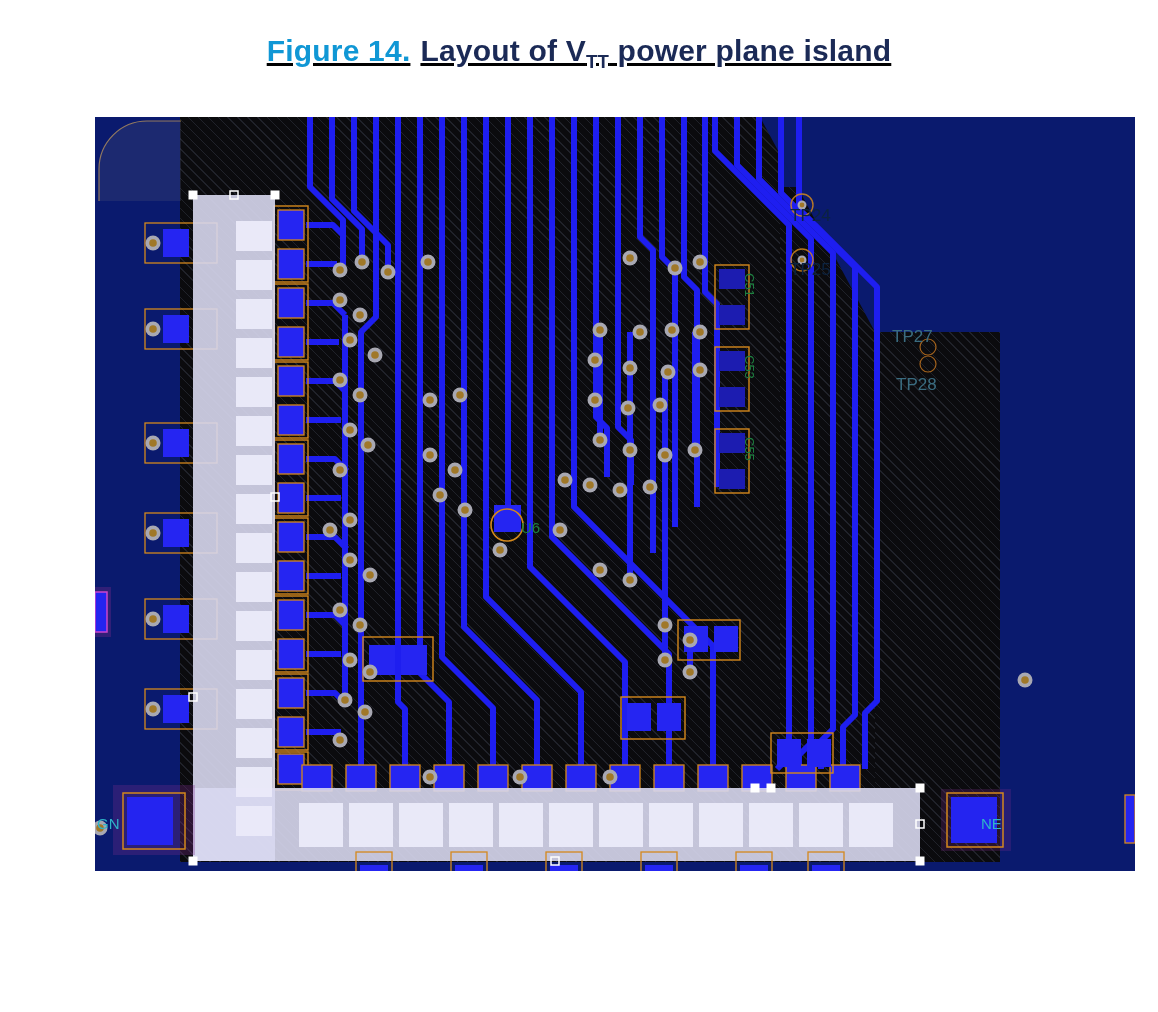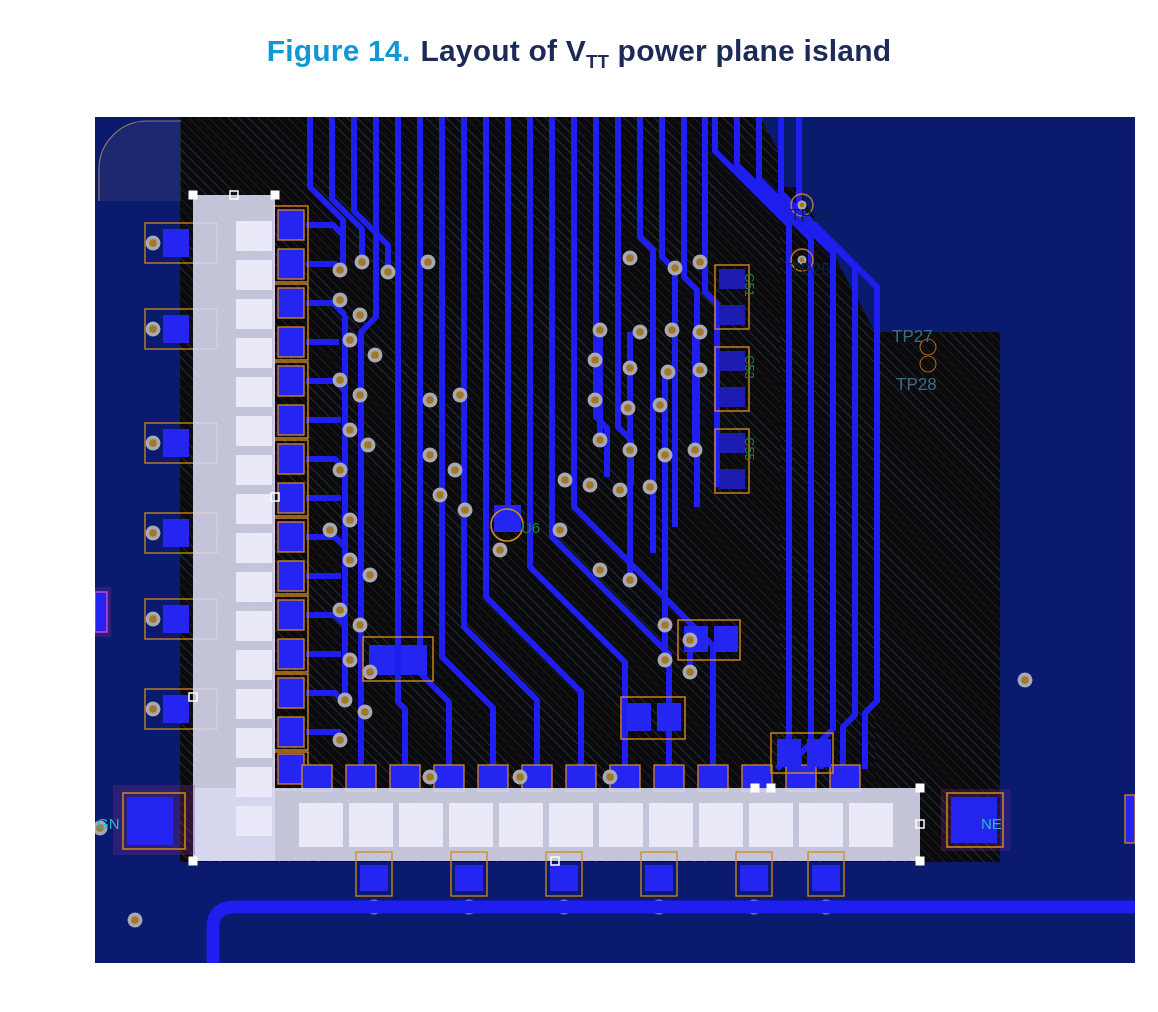--- a/index.html
+++ b/index.html
@@ -1,21 +1,21 @@
 <!DOCTYPE html>
 <html><head>
 <meta charset="utf-8">
 <style>
   html,body{margin:0;padding:0;background:#ffffff;font-family:"Liberation Sans",sans-serif;}
   .page{position:relative;width:1158px;height:1012px;background:#ffffff;overflow:hidden;}
-  .figure-caption{position:absolute;top:34px;left:0;right:0;text-align:center;font-size:30px;font-weight:bold;margin:0;letter-spacing:.2px;}
+  .figure-caption{position:absolute;top:34px;left:0;right:0;text-align:center;font-size:30px;font-weight:bold;margin:0;letter-spacing:.2px;text-decoration:underline;}
   .fig-label{color:#1097d5;margin-right:10px;}
   .fig-text{color:#1b2a56;}
   .fig-text sub{font-size:0.62em;font-weight:bold;}
-  .board{position:absolute;left:95px;top:117px;width:1040px;height:846px;background:#0a1a6e;overflow:hidden;}
+  .board{position:absolute;left:95px;top:117px;width:1040px;height:754px;background:#0a1a6e;overflow:hidden;}
   .hatch{position:absolute;background:
       repeating-linear-gradient(45deg, rgba(105,115,140,0.22) 0px, rgba(105,115,140,0.22) 1px, transparent 1px, transparent 7px),#0b0b0e;}
   .black-a{left:85px;top:0;width:600px;height:745px;}
   .black-b{left:685px;top:70px;width:95px;height:675px;}
   .black-c{left:780px;top:215px;width:125px;height:530px;}
   .board svg{position:absolute;left:0;top:0;}
   text{font-family:"Liberation Sans",sans-serif;}
 </style>
 </head>
 <body>

